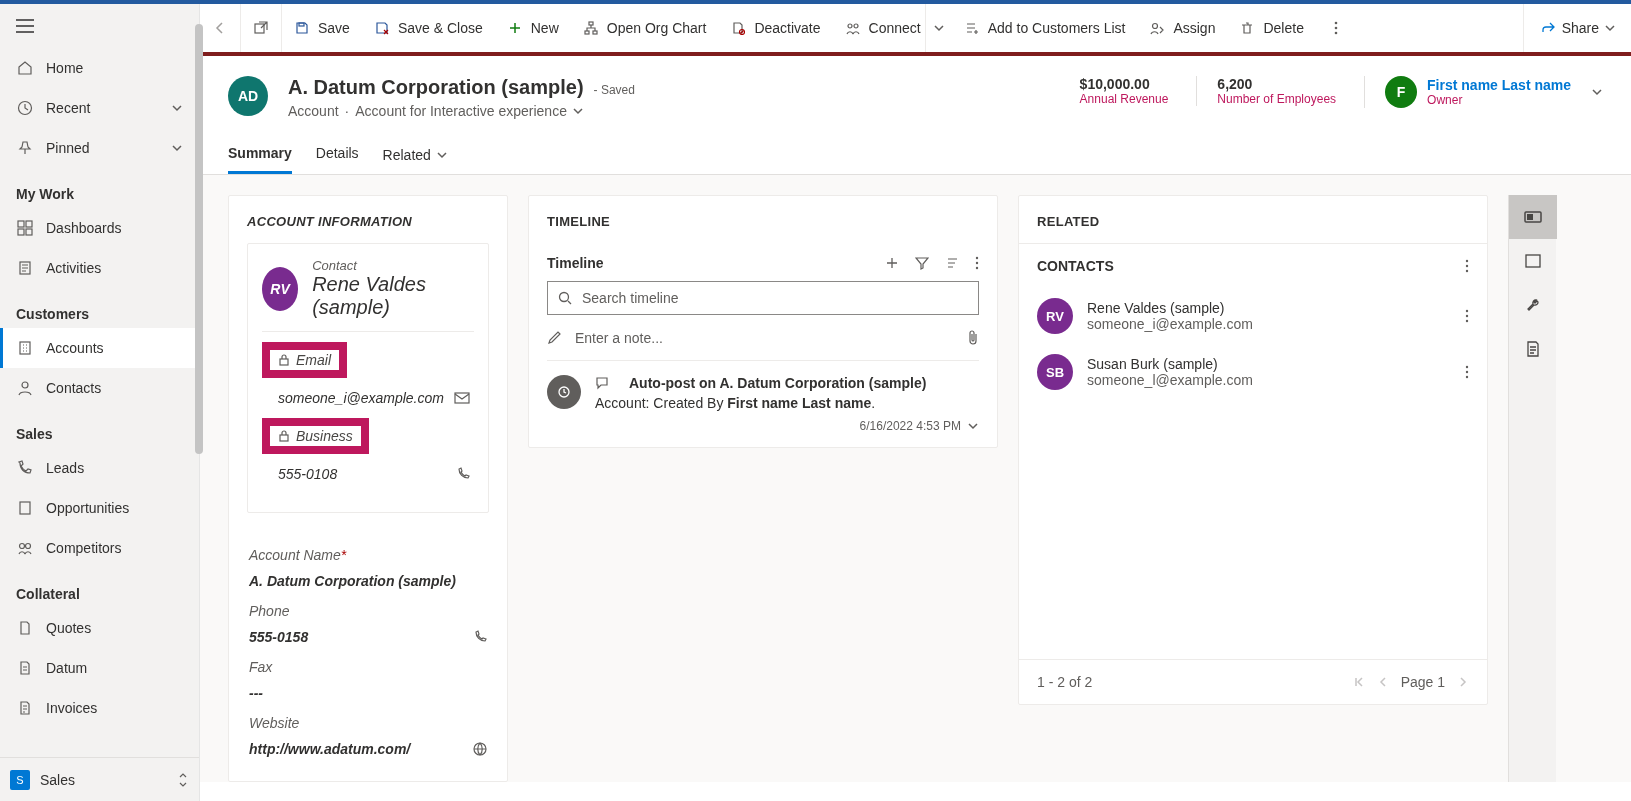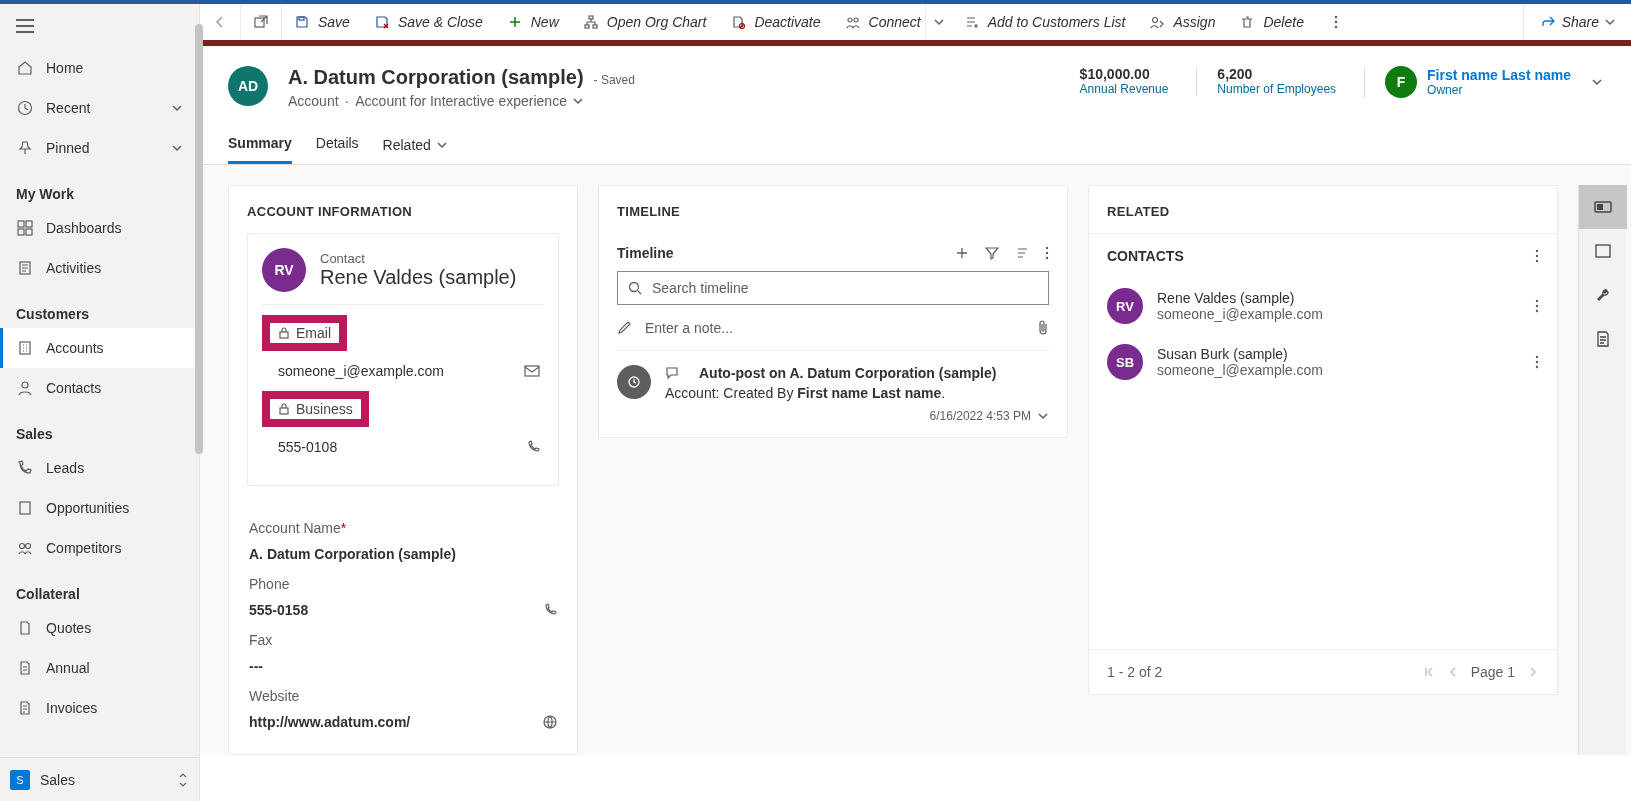--- a/index.html
+++ b/index.html
@@ -15,49 +15,49 @@
   .sb-icon { width:18px; height:18px; display:flex; align-items:center; justify-content:center; color:#605e5c;}
   .sb-heading { padding:18px 16px 6px; font-weight:600; color:#323130; font-size:14px;}
   .sb-row.current { background:#fff; }
   .sb-row.current::before { content:""; position:absolute; left:0; width:3px; height:40px; background:#0078d4;}
   .sb-row .chev { margin-left:auto; color:#605e5c;}
   .sb-bottom { margin-top:auto; border-top:1px solid #e1dfdd; display:flex; align-items:center; height:44px; padding:0 10px; gap:10px;}
   .sb-bottom .badge { width:20px; height:20px; background:#0078d4; color:#fff; font-size:11px; display:flex; align-items:center; justify-content:center; border-radius:2px;}
   .sb-bottom .upd { margin-left:auto; color:#605e5c;}
   
   .main { flex:1; display:flex; flex-direction:column; overflow:hidden;}
-  .cmdbar { height:42px; border-bottom:6px solid #7f1d1d; display:flex; align-items:stretch;font-style:italic;}
+  .cmdbar { height:52px; border-bottom:4px solid #7f1d1d; display:flex; align-items:stretch;}
   .cmd-cell { display:flex; align-items:center; padding:0 12px; border-right:1px solid #edebe9; cursor:pointer; gap:8px;}
   .cmd-cell.noborder{ border-right:none;}
   .cmd-icon { width:16px; height:16px; display:flex; align-items:center; justify-content:center; }
   .cmd-spacer{ flex:1; border-right:1px solid #edebe9;}
   .cmd-share { margin-left:auto; display:flex; align-items:center; gap:6px; padding:0 16px; cursor:pointer; color:#0078d4;}
   
   .rec-header { padding:20px 28px 0; display:flex; gap:20px; align-items:flex-start; border-bottom:1px solid #e1dfdd;}
   .avatar { width:40px; height:40px; border-radius:50%; display:flex; align-items:center; justify-content:center; color:#fff; font-weight:600;}
   .hdr-title-line { display:flex; align-items:baseline; gap:10px;}
   .hdr-title { font-size:20px; font-weight:600;}
   .hdr-saved { color:#605e5c; font-size:12px;}
   .hdr-sub { color:#605e5c; margin-top:4px; display:flex; align-items:center; gap:6px;}
   .hdr-stats { margin-left:auto; display:flex; gap:28px; align-items:flex-start;}
   .stat { border-left:1px solid #e1dfdd; padding-left:20px;}
   .stat:first-child{border:none; padding-left:0;}
   .stat-val{ font-weight:600;}
-  .stat-lbl{ color:#0369a1; font-size:12px;}
+  .stat-lbl{ color:#be185d; font-size:12px;}
   .owner { display:flex; align-items:center; gap:10px;}
   .owner .av { width:32px; height:32px; border-radius:50%; background:#107c10; color:#fff; display:flex; align-items:center; justify-content:center; font-weight:600;}
   .owner-name{ color:#0078d4; font-weight:600;}
   .tabs { display:flex; gap:24px; margin-top:18px;}
   .tab { padding:8px 0 10px; cursor:pointer; color:#323130;}
   .tab.active { border-bottom:3px solid #0078d4; font-weight:600;}
   .tab.rel { display:flex; align-items:center; gap:6px;}
   
   .content { flex:1; display:flex; gap:20px; padding:20px 0 0 28px; background:#faf9f8; overflow:hidden;}
   .card { background:#fff; border:1px solid #edebe9; border-radius:2px;}
-  .col1 { width:350px; display:flex; flex-direction:column; gap:0;}
+  .col1 { width:280px; display:flex; flex-direction:column; gap:0;font-style:italic;}
   .col2 { width:470px;}
   .col3 { flex:1; max-width:470px;}
   .section-title { font-weight:600; padding:18px 18px 14px; letter-spacing:0.3px; font-size:13px;}
   
   .contact-card { margin:0 18px 14px; border:1px solid #edebe9; border-radius:2px; padding:14px 14px 18px;}
   .cc-top { display:flex; align-items:center; gap:14px; border-bottom:1px solid #edebe9; padding-bottom:12px; margin-bottom:10px;}
   .cc-av { width:44px;height:44px;border-radius:50%;background:#792b8f;color:#fff;display:flex;align-items:center;justify-content:center;font-weight:600;}
   .cc-label{ color:#605e5c; font-size:13px;}
   .cc-name{ font-size:20px;}
   .locked { display:inline-flex; align-items:center; gap:6px; border:8px solid #be185d; padding:2px 8px; color:#484644; font-size:14px; margin-bottom:8px;}
@@ -224,21 +224,21 @@
         </span>
       <span>Quotes</span>
     </div>
     <div class="sb-row">
       <span class="sb-icon">
           <svg width="16" height="16" viewBox="0 0 16 16" fill="none" stroke="#605e5c" stroke-width="1.2">
             <path d="M4 2h6l2 2v10H4z"></path>
             <path d="M6 7h4M6 10h4"></path>
           </svg>
         </span>
-      <span>Annual</span>
+      <span>Datum</span>
     </div>
     <div class="sb-row">
       <span class="sb-icon">
           <svg width="16" height="16" viewBox="0 0 16 16" fill="none" stroke="#605e5c" stroke-width="1.2">
             <path d="M4 2h6l2 2v10H4z"></path>
             <path d="M6 6h4M6 9h4M6 12h2"></path>
           </svg>
         </span>
       <span>Invoices</span>
     </div>

